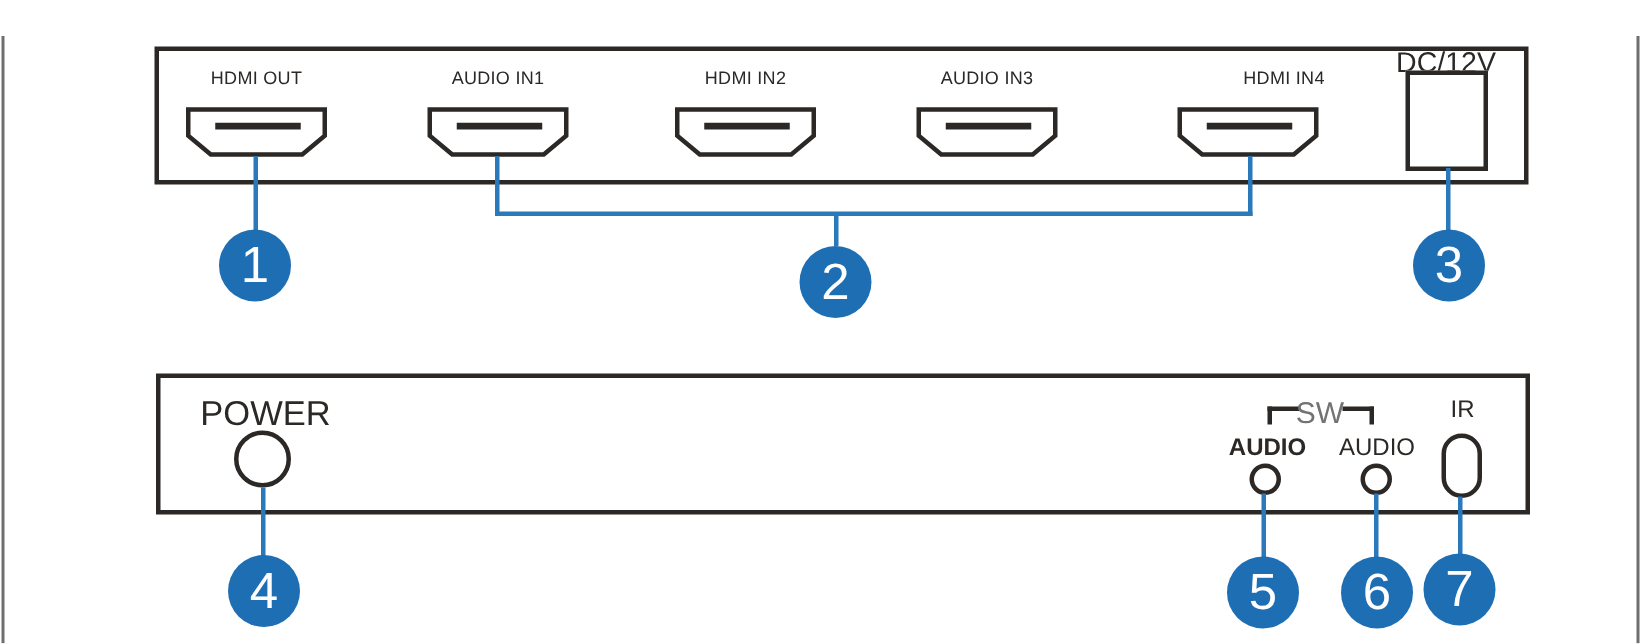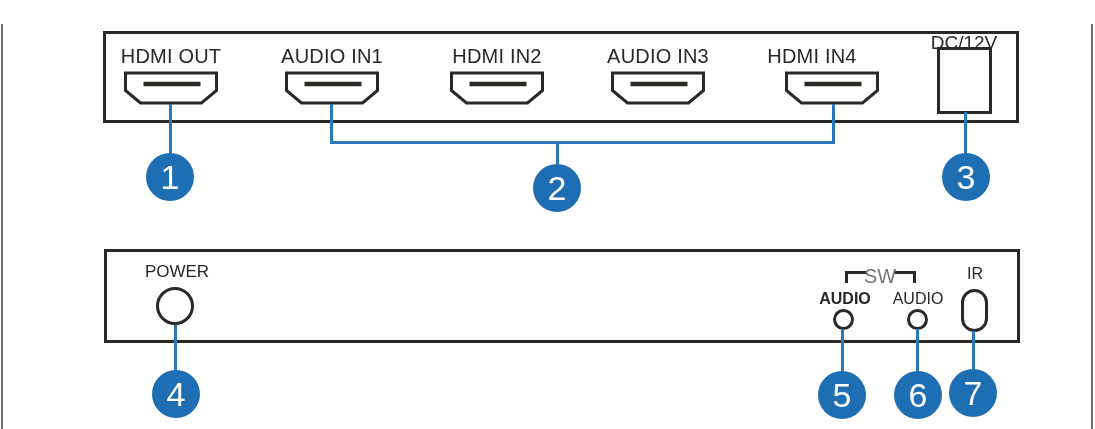--- a/index.html
+++ b/index.html
@@ -20,21 +20,21 @@
     border:3px solid #2b2826;
     background:#ffffff;
     box-sizing:border-box;
   }
   .panel.rear{left:103px;top:31px;width:916px;height:92px;}
   .panel.front{left:104px;top:249px;width:916px;height:94px;}
 
   .port-label{
     position:absolute;top:45px;
     transform:translateX(-50%);
-    font-size:20px;letter-spacing:0.2px;
+    font-size:12px;letter-spacing:0.2px;
     white-space:nowrap;color:#2b2826;text-align:right;
   }
   .hdmi-port{position:absolute;top:71px;transform:translateX(-50%);}
 
   .dc-label{
     position:absolute;left:964px;top:32px;transform:translateX(-50%);
     font-size:19px;white-space:nowrap;color:#2b2826;
   }
   .dc-jack{
     position:absolute;left:937px;top:47px;width:55px;height:67px;
@@ -45,21 +45,21 @@
 
   .callout{
     position:absolute;width:48px;height:48px;border-radius:50%;
     background:#1e6eb4;color:#ffffff;
     font-size:34px;line-height:48px;text-align:center;
     font-weight:400;
   }
 
   .power-label{
     position:absolute;left:177px;top:262px;transform:translateX(-50%);
-    font-size:17px;color:#2b2826;white-space:nowrap;
+    font-size:23px;color:#2b2826;white-space:nowrap;
   }
   .power-button{
     position:absolute;left:156px;top:287px;width:38px;height:38px;
     border:3px solid #2b2826;border-radius:50%;box-sizing:border-box;background:#fff;
   }
 
   .sw-label{
     position:absolute;left:880px;top:265px;transform:translateX(-50%);
     font-size:20px;color:#737373;
   }
@@ -111,21 +111,21 @@
     <path d="M2,2 H93 V19.5 L78,32 H17 L2,19.5 Z" fill="none" stroke="#2b2826" stroke-width="3"></path>
     <path d="M20,13 H77" stroke="#2b2826" stroke-width="4.5" fill="none"></path>
   </svg>
 
   <div class="port-label" style="left:658px">AUDIO IN3</div>
   <svg class="hdmi-port" style="left:658px" width="95" height="34" viewBox="0 0 95 34">
     <path d="M2,2 H93 V19.5 L78,32 H17 L2,19.5 Z" fill="none" stroke="#2b2826" stroke-width="3"></path>
     <path d="M20,13 H77" stroke="#2b2826" stroke-width="4.5" fill="none"></path>
   </svg>
 
-  <div class="port-label" style="left:812px">HDMI IN4</div>
+  <div class="port-label" style="left:856px">HDMI IN4</div>
   <svg class="hdmi-port" style="left:832px" width="95" height="34" viewBox="0 0 95 34">
     <path d="M2,2 H93 V19.5 L78,32 H17 L2,19.5 Z" fill="none" stroke="#2b2826" stroke-width="3"></path>
     <path d="M20,13 H77" stroke="#2b2826" stroke-width="4.5" fill="none"></path>
   </svg>
 
   <div class="dc-label">DC/12V</div>
   <div class="dc-jack"></div>
 
   <div class="blue-line" style="left:169px;top:104px;width:3px;height:50px;"></div>
 

